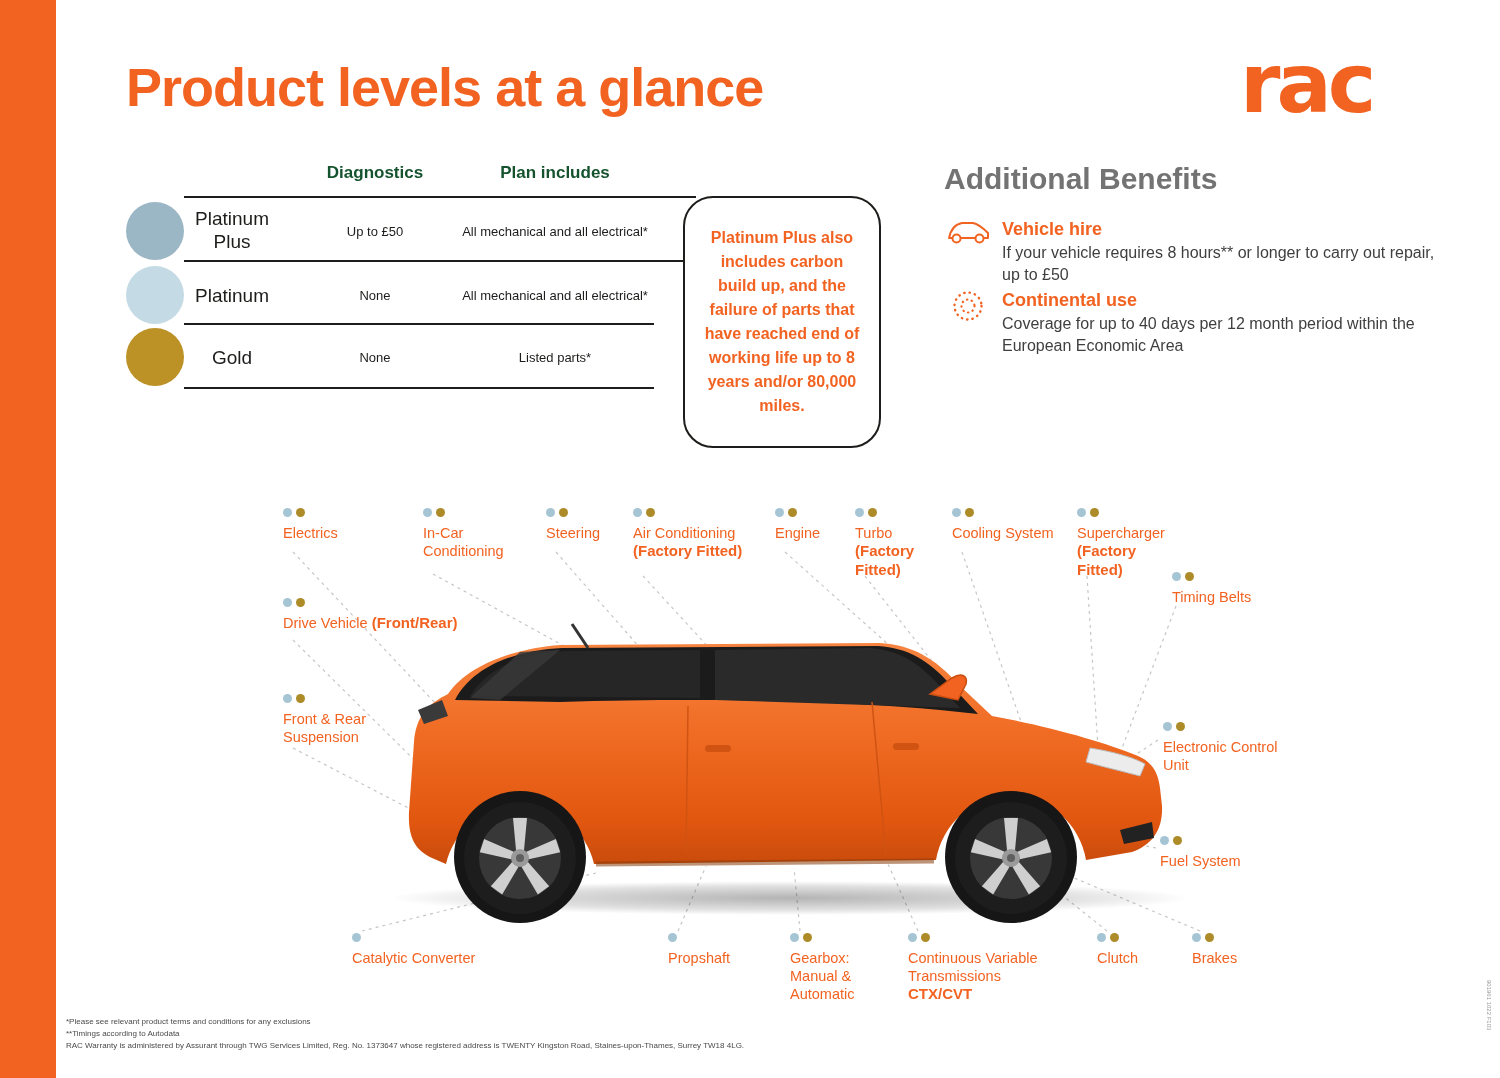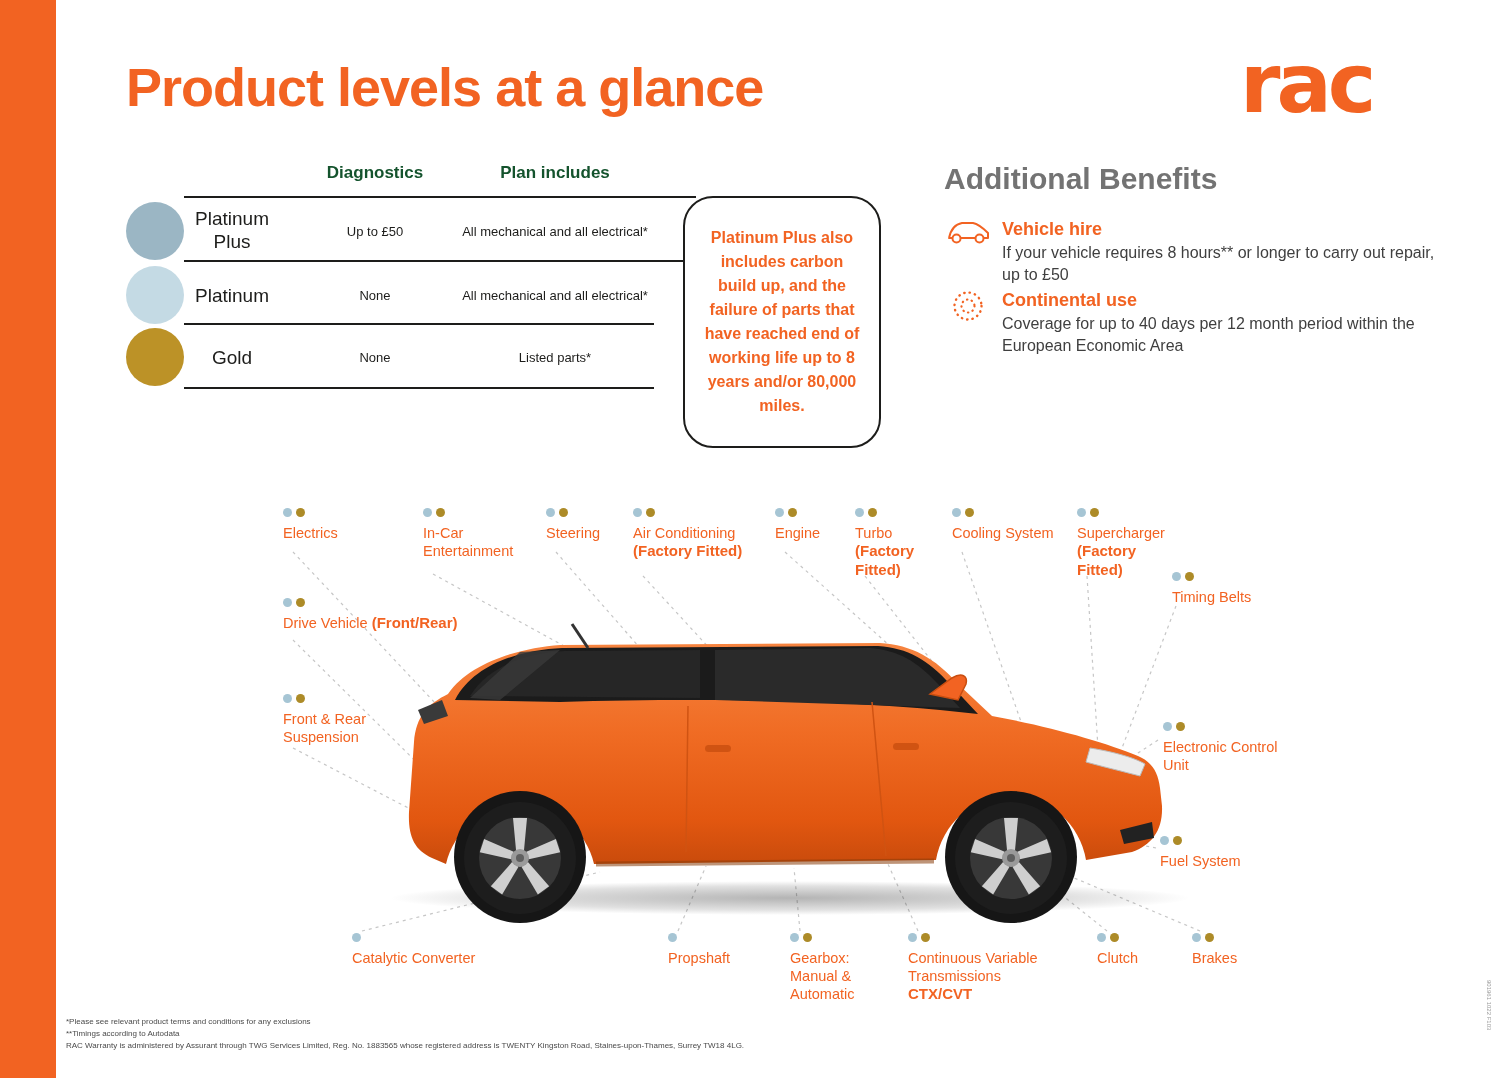--- a/index.html
+++ b/index.html
@@ -229,21 +229,21 @@
         <span class="dot dot-gold"></span>
       </span>
     <div class="pl-text">Electrics</div>
     <div class="pl-sub"></div>
   </div>
   <div class="part-label" style="left:423px;top:508px;width:110px">
     <span class="dots">
         <span class="dot dot-platinum"></span>
         <span class="dot dot-gold"></span>
       </span>
-    <div class="pl-text">In-Car Entertainment</div>
+    <div class="pl-text">In-Car Conditioning</div>
     <div class="pl-sub"></div>
   </div>
   <div class="part-label" style="left:546px;top:508px;width:80px">
     <span class="dots">
         <span class="dot dot-platinum"></span>
         <span class="dot dot-gold"></span>
       </span>
     <div class="pl-text">Steering</div>
     <div class="pl-sub"></div>
   </div>
@@ -372,18 +372,18 @@
         <span class="dot dot-platinum"></span>
         <span class="dot dot-gold"></span>
       </span>
     <div class="pl-text">Brakes</div>
     <div class="pl-sub"></div>
   </div>
 
   <div class="footer">
     <div>*Please see relevant product terms and conditions for any exclusions</div>
     <div>**Timings according to Autodata</div>
-    <div>RAC Warranty is administered by Assurant through TWG Services Limited, Reg. No. 1883565  whose registered address is TWENTY Kingston Road, Staines-upon-Thames, Surrey TW18 4LG.</div>
+    <div>RAC Warranty is administered by Assurant through TWG Services Limited, Reg. No. 1373647  whose registered address is TWENTY Kingston Road, Staines-upon-Thames, Surrey TW18 4LG.</div>
   </div>
 
   <div class="side-code">901961 1022 F103</div>
 
 </div>
 
 </body></html>

